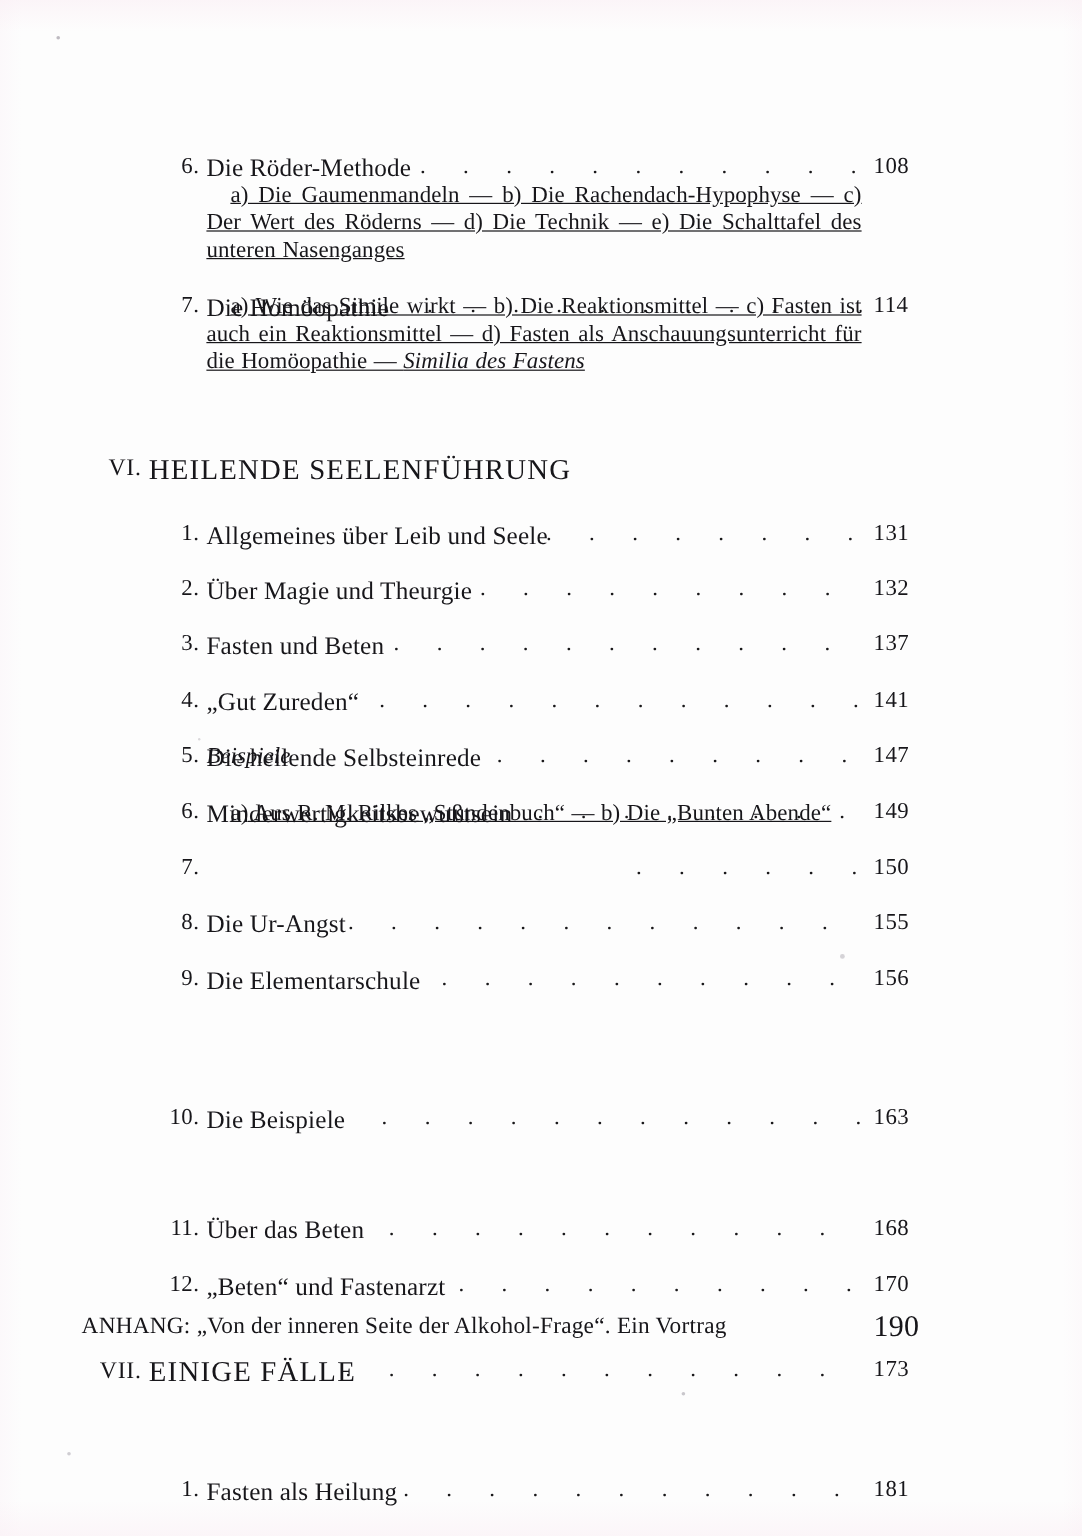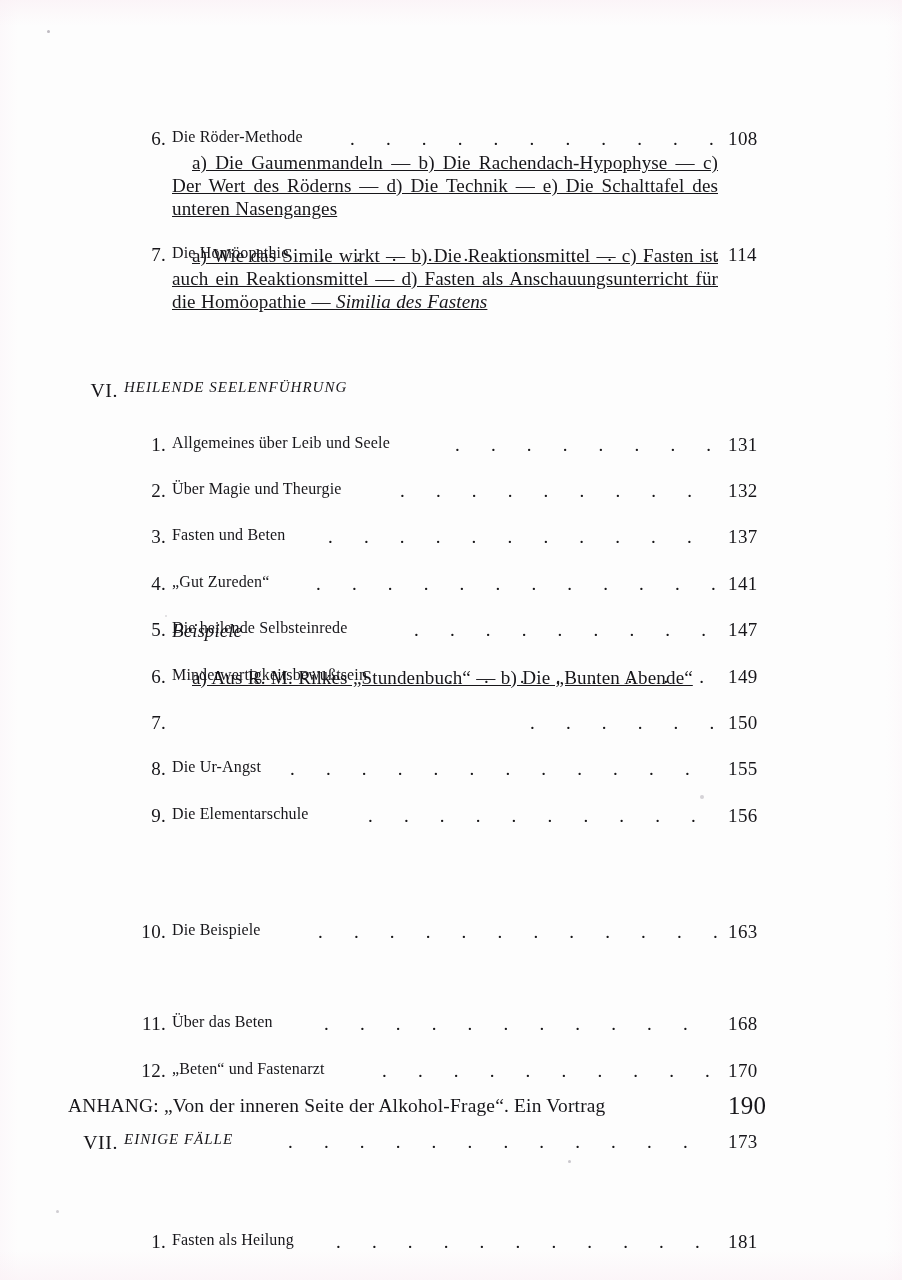--- a/index.html
+++ b/index.html
@@ -42,24 +42,23 @@
     position: absolute;
     left: 40px;
     width: 78px;
     text-align: right;
     font-size: 19.8px;
     letter-spacing: 0.6px;
   }
   .chapter .ctitle {
     position: absolute;
     left: 124px;
-    font-size: 15px;
+    font-size: 24px;
     letter-spacing: 1.0px;
     white-space: nowrap;
-    font-style: italic;
   }
   .chapter .cpage {
     position: absolute;
     left: 728px;
     font-size: 19px;
     letter-spacing: 0.4px;
   }
 
   
   .entry {
@@ -70,21 +69,21 @@
     position: absolute;
     left: 118px;
     width: 48px;
     text-align: right;
     font-size: 19px;
     letter-spacing: 0.3px;
   }
   .entry .etext {
     position: absolute;
     left: 172px;
-    font-size: 16px;
+    font-size: 21px;
     white-space: nowrap;
     letter-spacing: 0.15px;
   }
   .entry .epage {
     position: absolute;
     left: 728px;
     font-size: 19px;
     letter-spacing: 0.4px;
   }
 

